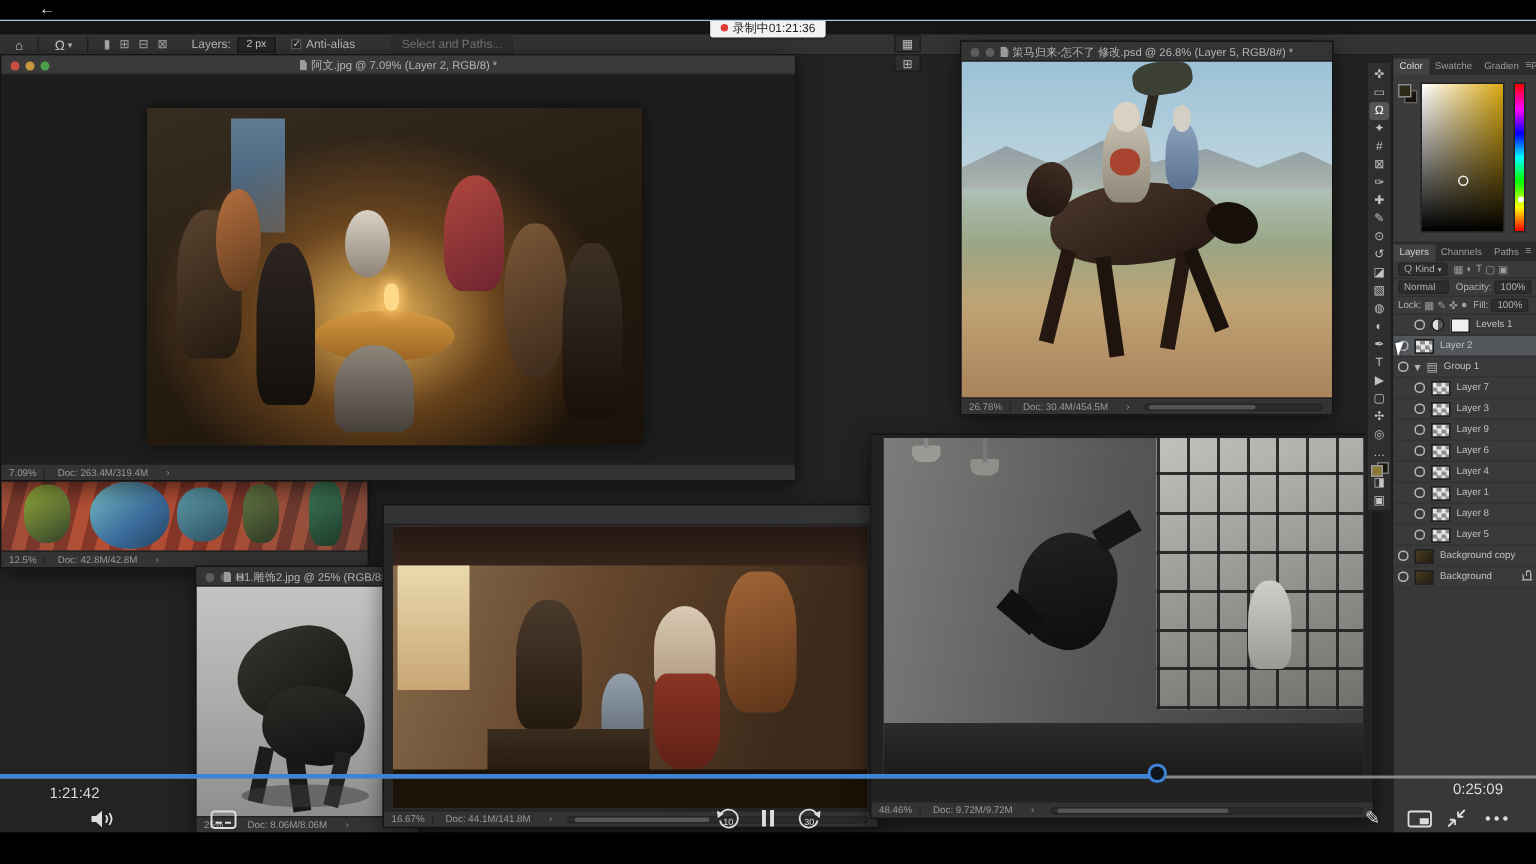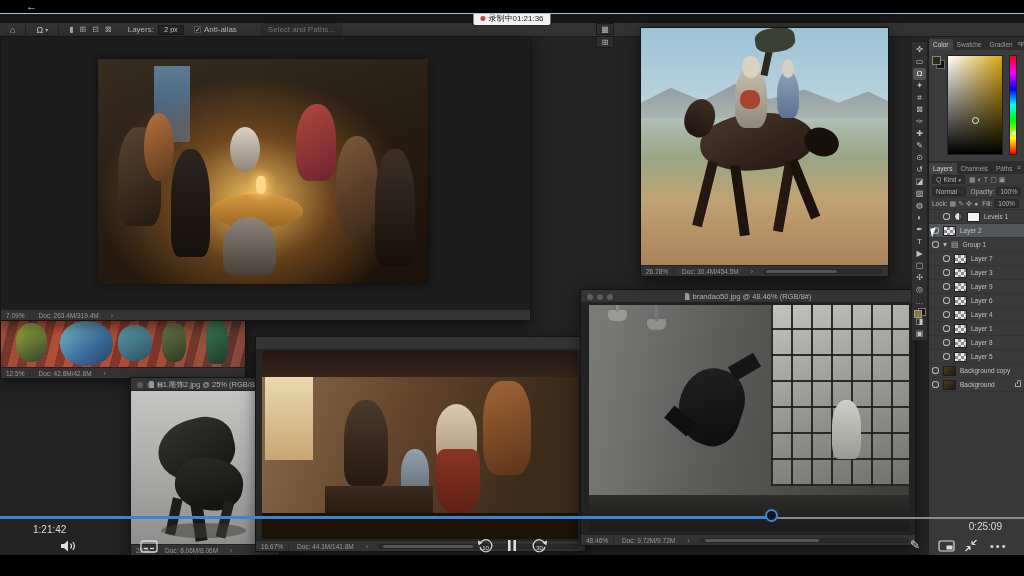--- a/index.html
+++ b/index.html
@@ -235,28 +235,20 @@
         <span class="st-zoom">16.67%</span>
         <span class="st-doc">Doc: 44.1M/141.8M</span>
         <span class="st-arrow">›</span>
         <span class="st-scroll">
             <span class="st-thumb"></span>
           </span>
       </div>
     </div>
 
     <div class="doc-window" style="left:580px;top:275px;width:336px;height:257px;z-index:4">
-      <div class="doc-titlebar inactive">
-        <span class="traffic">
-          <span class="tl" style="background:#5d5d5d"></span>
-          <span class="tl" style="background:#5d5d5d"></span>
-          <span class="tl" style="background:#5d5d5d"></span>
-        </span>
-        <span class="doc-title"><span class="doc-icon"></span><span>brandao50.jpg @ 48.46% (RGB/8#)</span></span>
-      </div>
       <div class="doc-canvas" style="background:#222">
         <div class="art" style="left:8px;top:2px;width:320px;height:226px">
           <div class="blob" style="inset:0;background:linear-gradient(100deg,#7c7c7a,#575755 45%,#3b3b3a)"></div>
           <div class="blob" style="left:57%;top:0;width:43%;height:80%;background:
               repeating-linear-gradient(90deg, rgba(30,30,30,.9) 0 2px, transparent 2px 20px),
               repeating-linear-gradient(0deg, rgba(30,30,30,.9) 0 2px, transparent 2px 26px),
               linear-gradient(160deg,#c2c2be,#8f8f8b 60%,#6f6f6b)"></div>
           <div class="blob" style="left:6%;top:2%;width:6%;height:5%;background:#9a9a96;border-radius:2px 2px 6px 6px"></div>
           <div class="blob" style="left:8.5%;top:0;width:1%;height:3%;background:#888"></div>
           <div class="blob" style="left:18%;top:6%;width:6%;height:5%;background:#8e8e8a;border-radius:2px 2px 6px 6px"></div>
@@ -272,20 +264,28 @@
         <span class="st-zoom">48.46%</span>
         <span class="st-doc">Doc: 9.72M/9.72M</span>
         <span class="st-arrow">›</span>
         <span class="st-scroll">
             <span class="st-thumb" style="width:55%"></span>
           </span>
       </div>
     </div>
 
     <div class="doc-window" style="left:0;top:22px;width:531px;height:285px;z-index:5">
+      <div class="doc-titlebar">
+        <span class="traffic">
+          <span class="tl" style="background:#c94f44"></span>
+          <span class="tl" style="background:#c9953f"></span>
+          <span class="tl" style="background:#4e9e4a"></span>
+        </span>
+        <span class="doc-title"><span class="doc-icon"></span><span>阿文.jpg @ 7.09% (Layer 2, RGB/8) *</span></span>
+      </div>
       <div class="doc-canvas" style="background:#1d1d1d">
         <div class="art" style="left:97px;top:22px;width:330px;height:225px;box-shadow:0 0 10px rgba(0,0,0,.6)">
           <div class="blob" style="inset:0;background:linear-gradient(160deg,#372c20,#261b11 55%,#1a1108)"></div>
           <div class="blob" style="left:17%;top:3%;width:11%;height:34%;background:linear-gradient(#5d7b93,#3a5570)"></div>
           <div class="blob" style="inset:0;background:radial-gradient(ellipse at 47% 62%, rgba(248,196,96,.95), rgba(186,116,44,.45) 32%, transparent 62%)"></div>
           <div class="blob" style="left:34%;top:60%;width:28%;height:15%;border-radius:50%;background:linear-gradient(#d69a42,#9a6322)"></div>
           <div class="blob" style="left:6%;top:30%;width:13%;height:44%;border-radius:45% 45% 25% 25%;background:linear-gradient(150deg,#5a4430,#241a10)"></div>
           <div class="blob" style="left:14%;top:24%;width:9%;height:30%;border-radius:50%;background:linear-gradient(150deg,#b5703e,#5e3a1e)"></div>
           <div class="blob" style="left:22%;top:40%;width:12%;height:48%;border-radius:45% 45% 20% 20%;background:linear-gradient(#2c2420,#14100c)"></div>
           <div class="blob" style="left:40%;top:30%;width:9%;height:20%;border-radius:50%;background:linear-gradient(#d9d2c6,#8e8376)"></div>
@@ -297,20 +297,28 @@
         </div>
       </div>
       <div class="doc-status">
         <span class="st-zoom">7.09%</span>
         <span class="st-doc">Doc: 263.4M/319.4M</span>
         <span class="st-arrow">›</span>
       </div>
     </div>
 
     <div class="doc-window" style="left:640px;top:13px;width:249px;height:250px;z-index:6">
+      <div class="doc-titlebar inactive">
+        <span class="traffic">
+          <span class="tl" style="background:#5d5d5d"></span>
+          <span class="tl" style="background:#5d5d5d"></span>
+          <span class="tl" style="background:#5d5d5d"></span>
+        </span>
+        <span class="doc-title"><span class="doc-icon"></span><span>策马归来-怎不了 修改.psd @ 26.8% (Layer 5, RGB/8#) *</span></span>
+      </div>
       <div class="doc-canvas">
         <div class="art" style="inset:0">
           <div class="blob" style="inset:0;background:linear-gradient(#9cc2d6,#b9d2dd 30%,#a9b9a9 42%,#9aa585 55%,#c0a374 72%,#a9825a)"></div>
           <div class="blob" style="left:0;top:22%;width:100%;height:16%;background:linear-gradient(#8b98a2,#aab5ae);clip-path:polygon(0 60%,12% 20%,25% 55%,38% 10%,52% 50%,66% 25%,80% 60%,92% 30%,100% 55%,100% 100%,0 100%)"></div>
           <div class="blob" style="left:24%;top:36%;width:46%;height:24%;border-radius:50% 55% 45% 50%;background:linear-gradient(160deg,#4a372b,#241811);transform:rotate(-6deg)"></div>
           <div class="blob" style="left:18%;top:30%;width:12%;height:16%;border-radius:45% 55% 40% 50%;background:linear-gradient(#3e2d23,#201510);transform:rotate(24deg)"></div>
           <div class="blob" style="left:24%;top:56%;width:4%;height:28%;background:#241811;transform:rotate(14deg)"></div>
           <div class="blob" style="left:38%;top:58%;width:4%;height:30%;background:#1e140d;transform:rotate(-8deg)"></div>
           <div class="blob" style="left:56%;top:56%;width:4%;height:30%;background:#241811;transform:rotate(10deg)"></div>
           <div class="blob" style="left:64%;top:55%;width:4%;height:26%;background:#1a120c;transform:rotate(-22deg)"></div>

